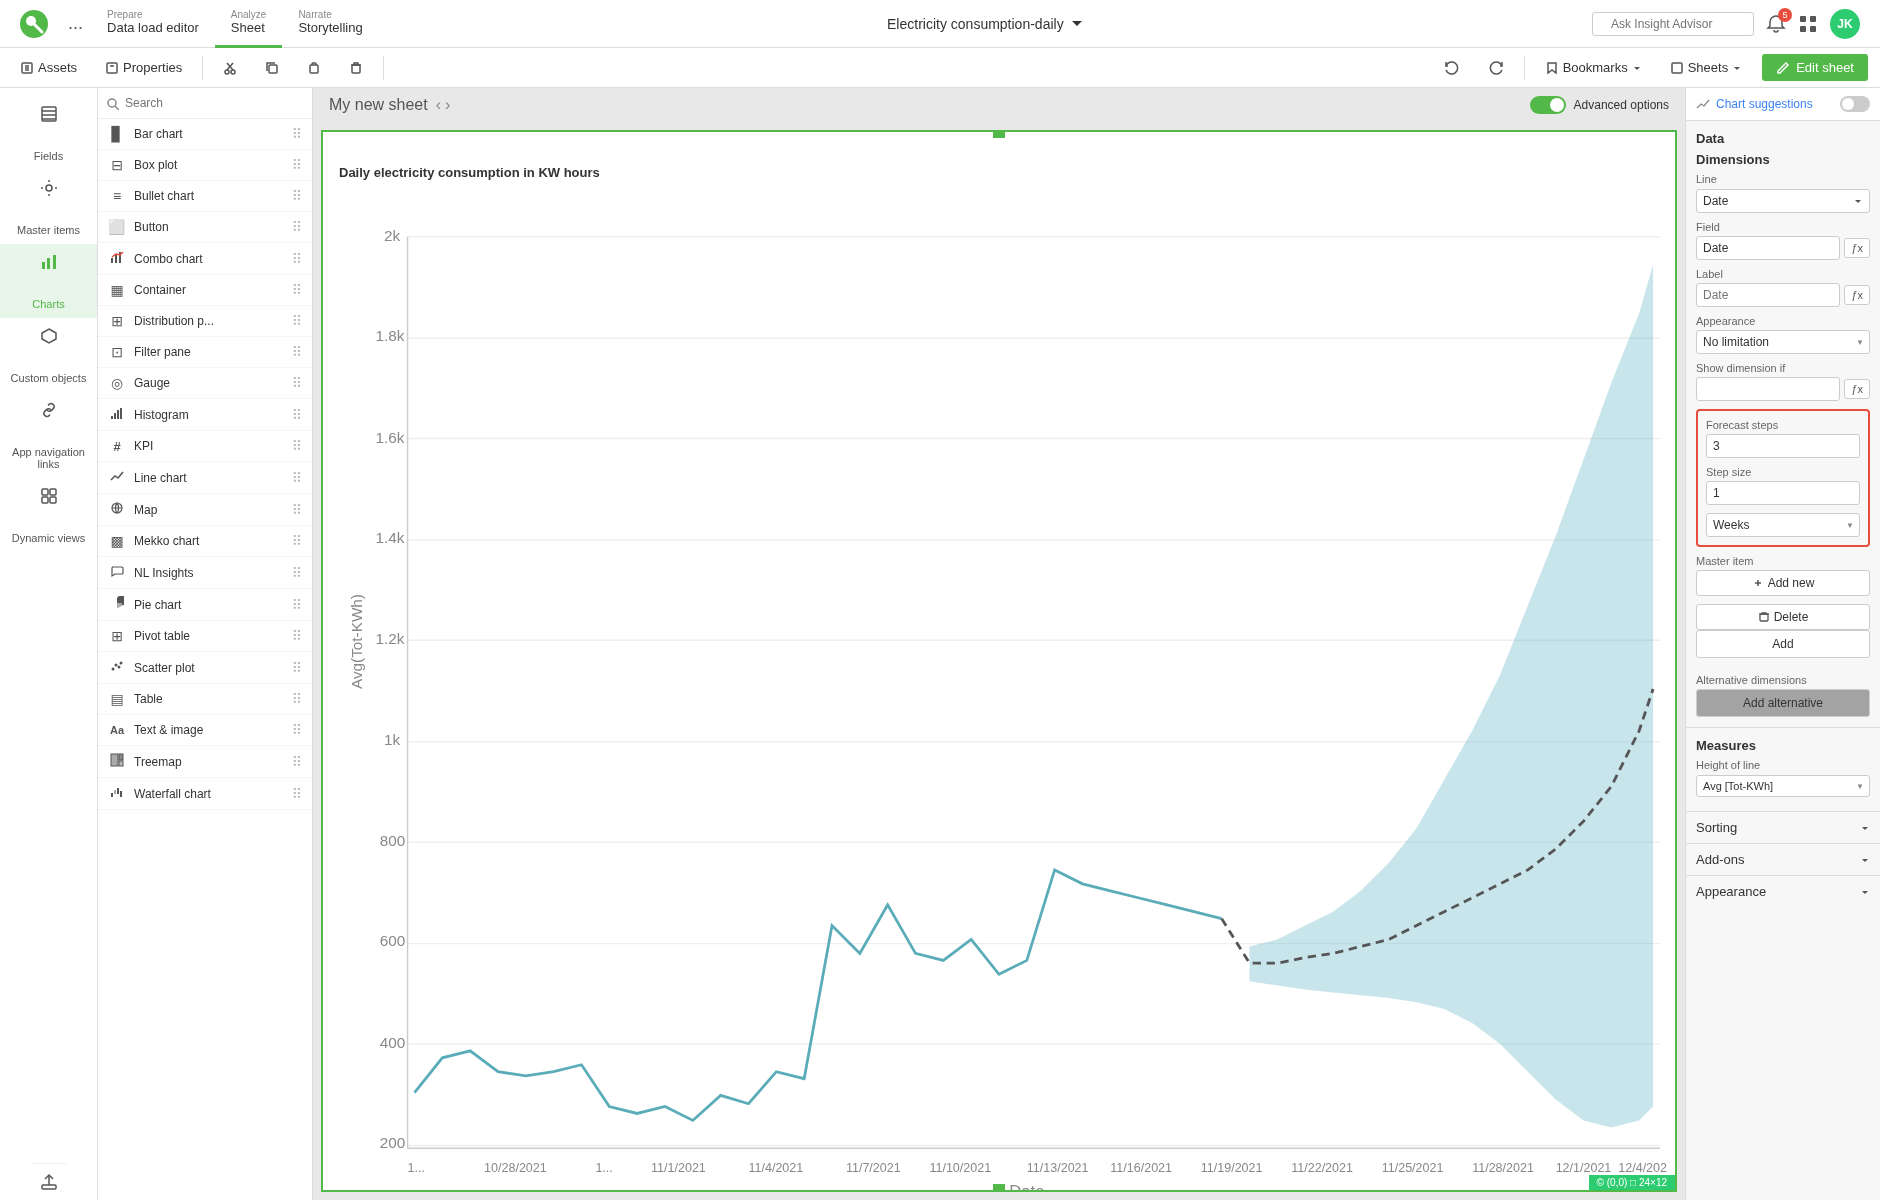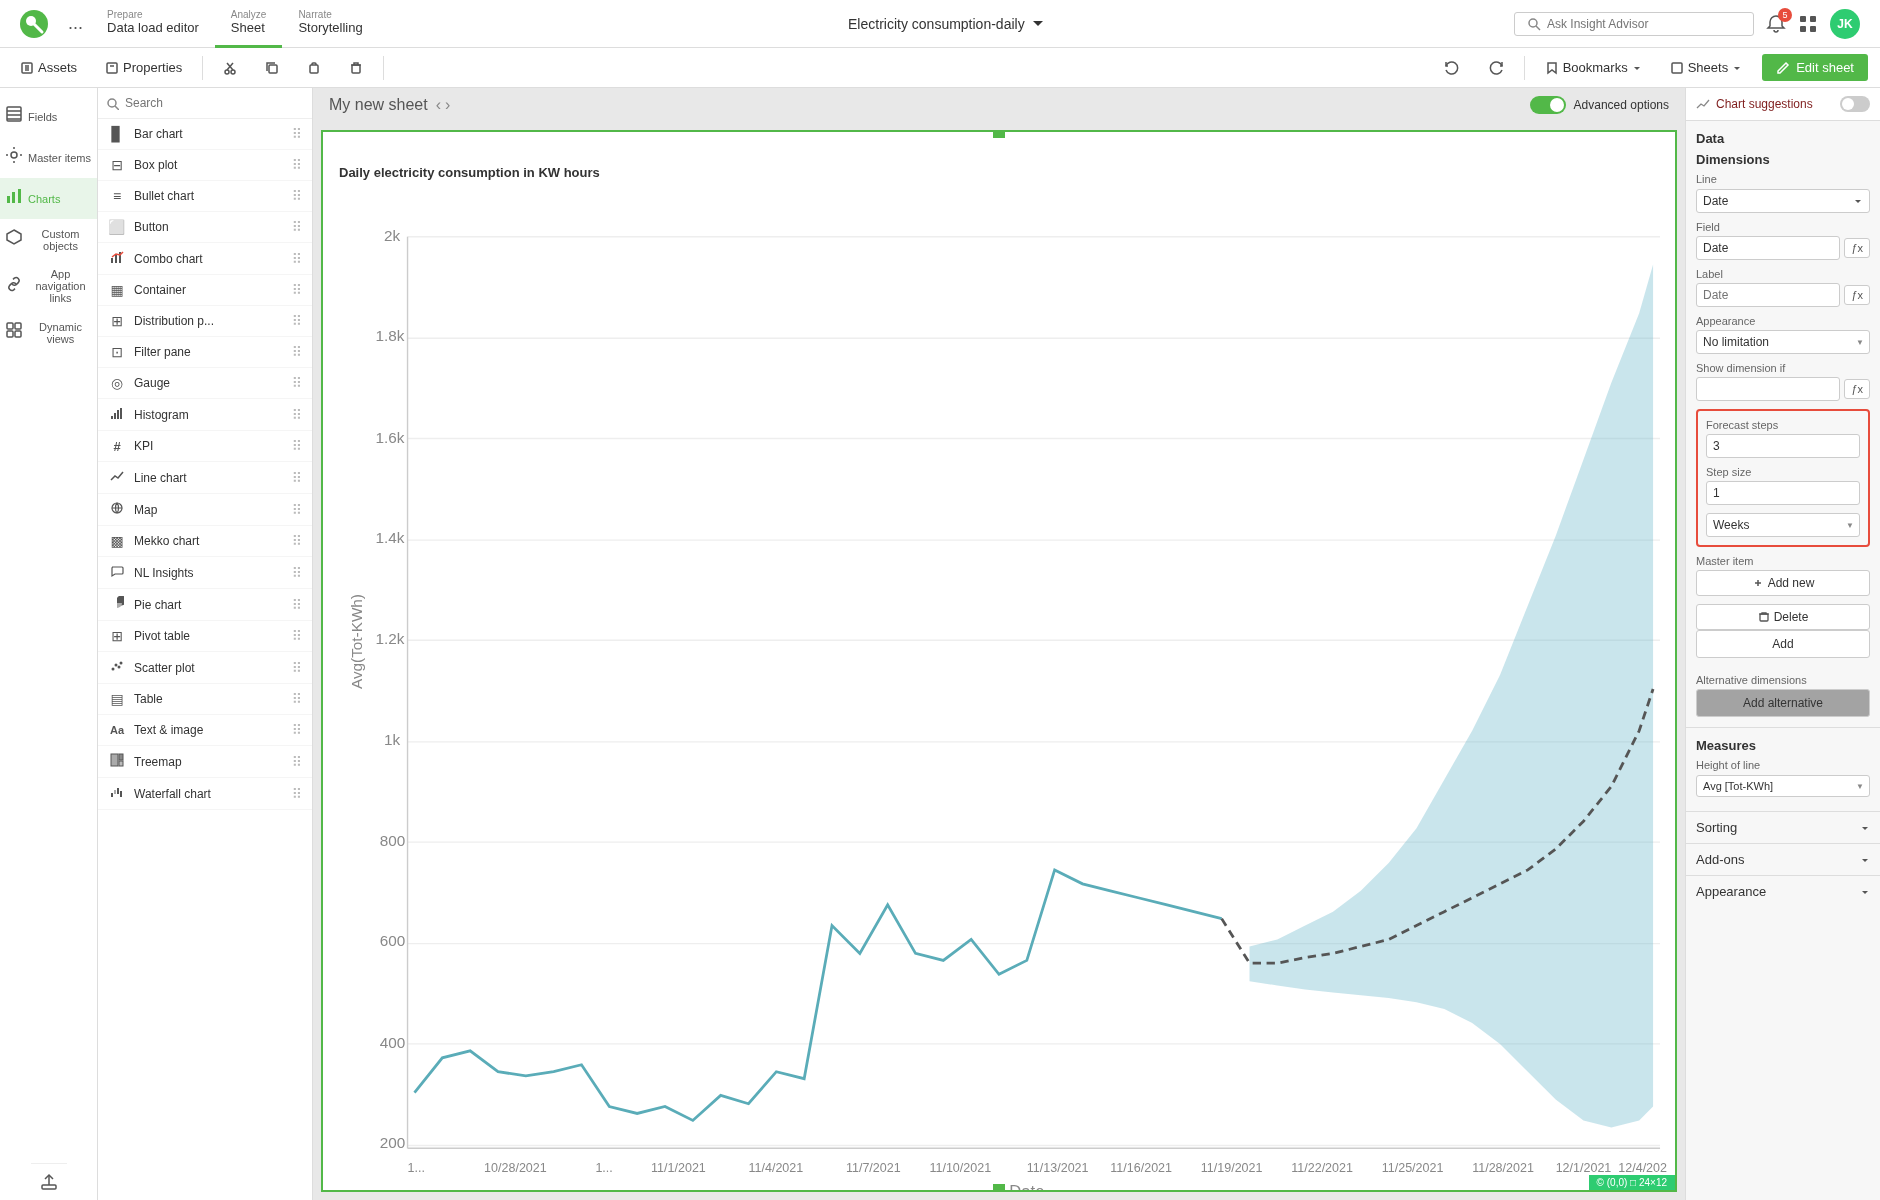--- a/index.html
+++ b/index.html
@@ -24,21 +24,21 @@
     .nav-section-top { font-size: 10px; color: #888; }
     .nav-section-bottom { font-size: 13px; color: #333; font-weight: 500; }
     .nav-title {
       flex: 1; text-align: center; font-size: 14px; color: #333; font-weight: 500;
       display: flex; align-items: center; justify-content: center; gap: 6px;
     }
     .nav-title svg { width: 14px; height: 14px; }
     .nav-right { display: flex; align-items: center; gap: 12px; padding-right: 12px; }
     .search-box {
       display: flex; align-items: center; border: 1px solid #ccc; border-radius: 3px;
-      padding: 4px 12px; gap: 6px; background: #fff; width: 240px;
+      padding: 4px 12px; gap: 6px; background: #fff; width: 162px;
     }
     .search-box input { border: none; outline: none; font-size: 12px; width: 140px; }
     .nav-icon { position: relative; cursor: pointer; display: flex; align-items: center; }
     .badge {
       position: absolute; top: -6px; right: -6px; background: #e74c3c; color: #fff;
       font-size: 9px; border-radius: 50%; width: 14px; height: 14px;
       display: flex; align-items: center; justify-content: center;
     }
     .avatar {
       width: 30px; height: 30px; background: #2ecc71; border-radius: 50%;
@@ -69,22 +69,22 @@
       display: flex; height: calc(1200px - 88px);
     }
 
     
     .left-sidebar {
       width: 98px; background: #fff; border-right: 1px solid #ddd;
       display: flex; flex-direction: column; align-items: center; padding-top: 8px;
       overflow-y: auto;
     }
     .sidebar-item {
-      display: flex; align-items: center; padding: 8px 4px;
-      cursor: pointer; width: 100%; gap: 4px;
+      display: flex; flex-direction: column; align-items: center; padding: 8px 4px;
+      cursor: pointer; width: 100%; gap: 21px;
     }
     .sidebar-item.active { background: #e8f5e9; }
     .sidebar-item-icon { font-size: 18px; color: #555; }
     .sidebar-item-label { font-size: 11px; color: #555; text-align: center; }
     .sidebar-item.active .sidebar-item-label { color: #52b848; }
     .sidebar-item.active .sidebar-item-icon { color: #52b848; }
 
     
     .charts-panel {
       width: 215px; background: #fff; border-right: 1px solid #ddd;
@@ -159,21 +159,21 @@
 
     
     .right-panel {
       width: 195px; background: #f7f7f7; border-left: 1px solid #ddd;
       display: flex; flex-direction: column; overflow-y: auto;
     }
     .chart-suggestions-toggle {
       display: flex; align-items: center; justify-content: space-between;
       padding: 8px 10px; background: #fff; border-bottom: 1px solid #ddd;
     }
-    .cs-label { font-size: 12px; color: #7f1d1d; display: flex; align-items: center; gap: 6px; }
+    .cs-label { font-size: 12px; color: #3b82f6; display: flex; align-items: center; gap: 6px; }
     .toggle-sm {
       width: 30px; height: 16px; background: #ccc; border-radius: 8px;
       position: relative; cursor: pointer;
     }
     .toggle-sm::after {
       content: ''; position: absolute; left: 2px; top: 2px;
       width: 12px; height: 12px; background: #fff; border-radius: 50%;
     }
 
     .props-section { padding: 10px; }

